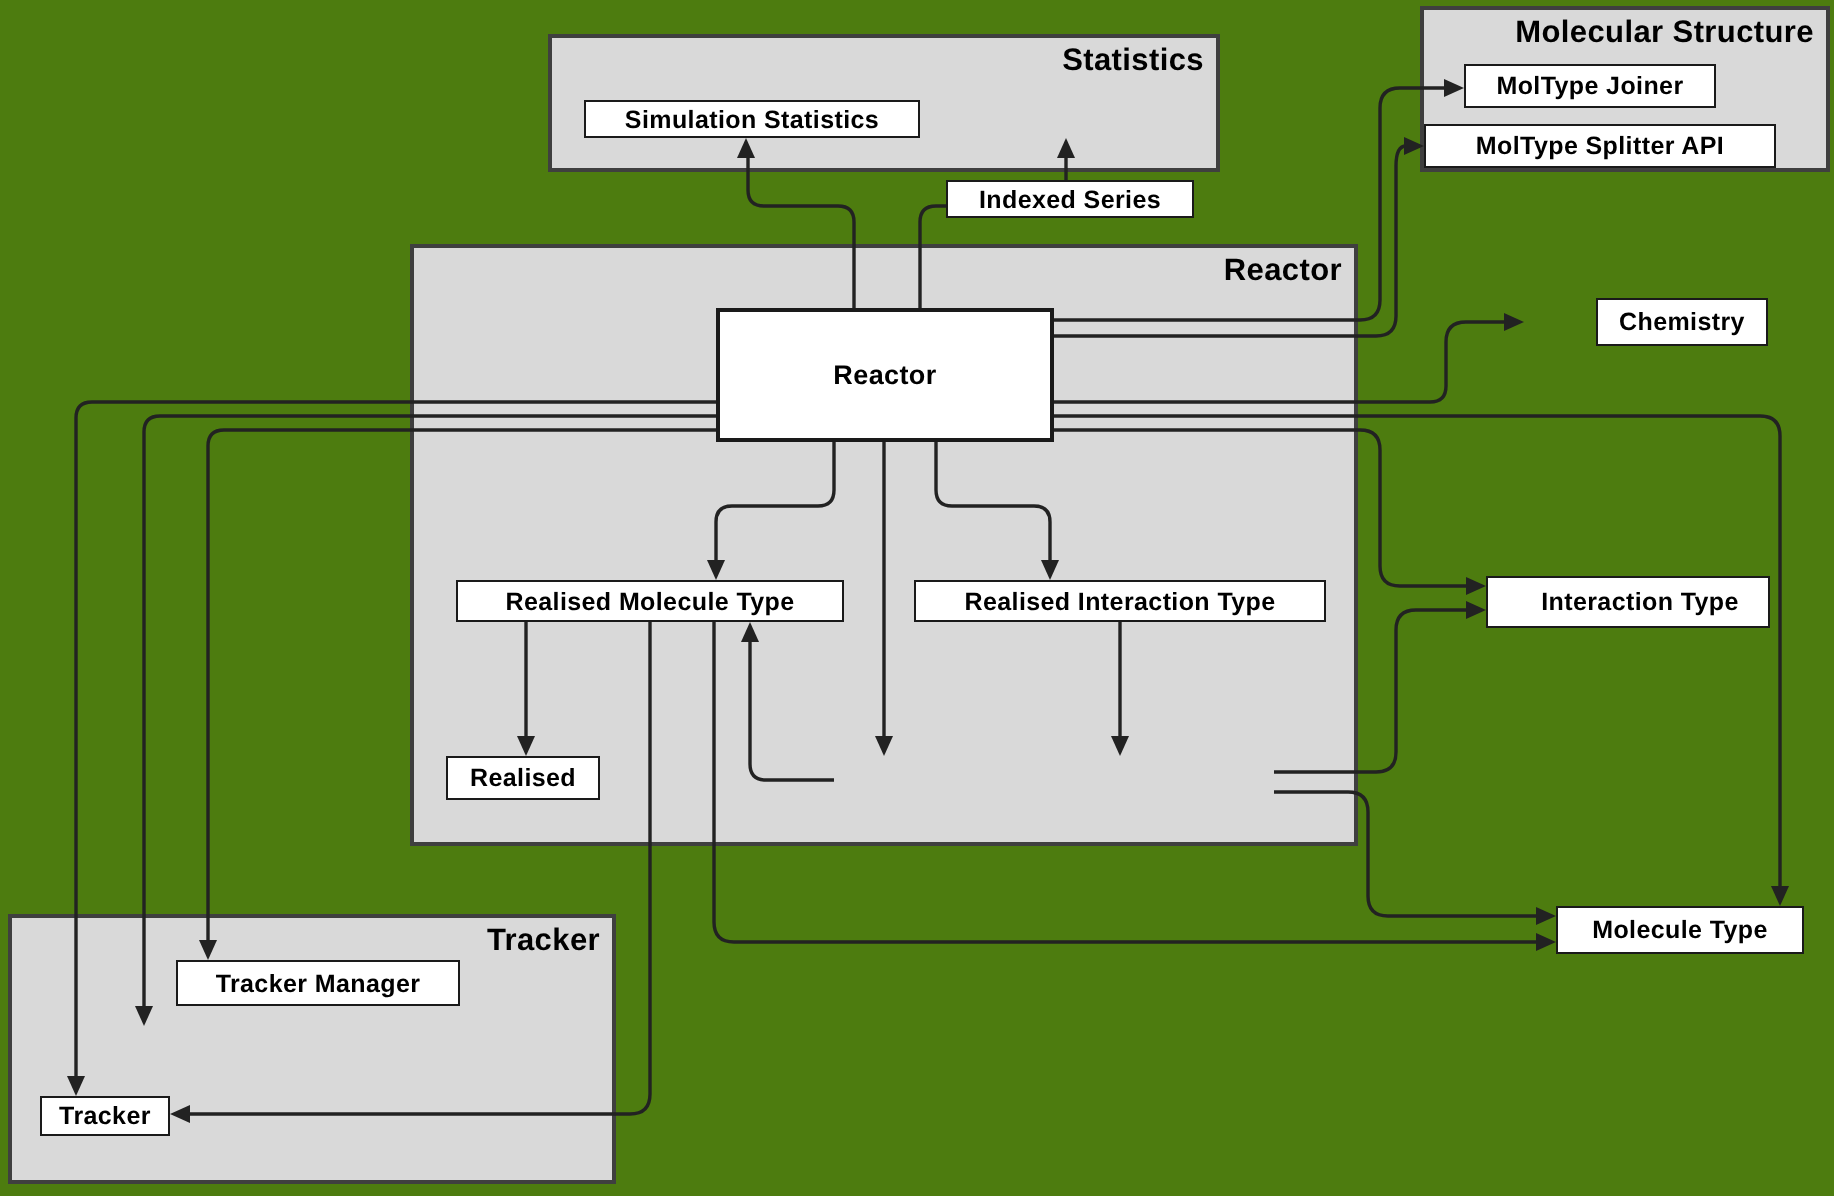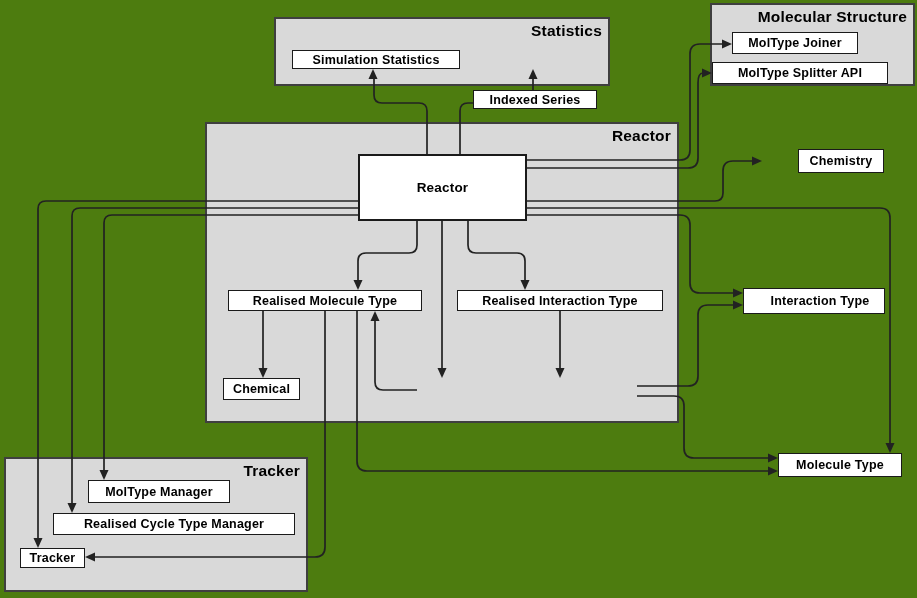--- a/index.html
+++ b/index.html
@@ -108,24 +108,23 @@
   <div class="node big" style="left:358px;top:154px;width:169px;height:67px;">Reactor</div>
 
   <div class="node" style="left:762px;top:149px;width:86px;height:24px;margin-left:36px;">Chemistry</div>
 
   <div class="node" style="left:457px;top:290px;width:206px;height:21px;">Realised Interaction Type</div>
 
   <div class="node" style="left:228px;top:290px;width:194px;height:21px;">Realised Molecule Type</div>
 
   <div class="node" style="left:743px;top:288px;width:142px;height:26px;padding-left:12px;">Interaction Type</div>
 
-  <div class="node" style="left:223px;top:378px;width:77px;height:22px;">Chemical</div>
+  <div class="node" style="left:223px;top:378px;width:77px;height:22px;">Realised</div>
 
 
   <div class="node" style="left:778px;top:453px;width:124px;height:24px;">Molecule Type</div>
 
-  <div class="node" style="left:88px;top:480px;width:142px;height:23px;">MolType Manager</div>
+  <div class="node" style="left:88px;top:480px;width:142px;height:23px;">Tracker Manager</div>
 
-  <div class="node" style="left:53px;top:513px;width:242px;height:22px;">Realised Cycle Type Manager</div>
 
   <div class="node" style="left:20px;top:548px;width:65px;height:20px;">Tracker</div>
 
 </div>
 
 </body></html>

